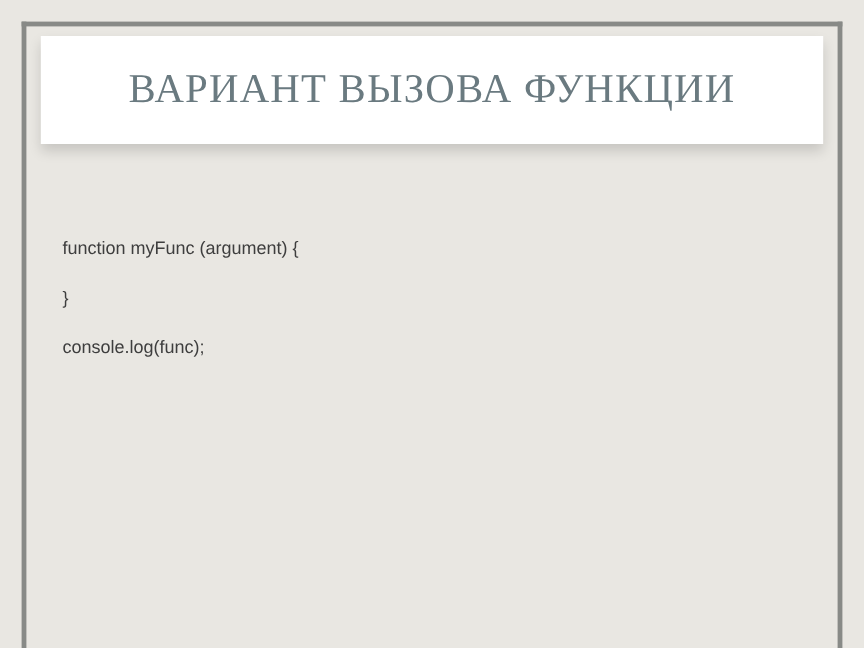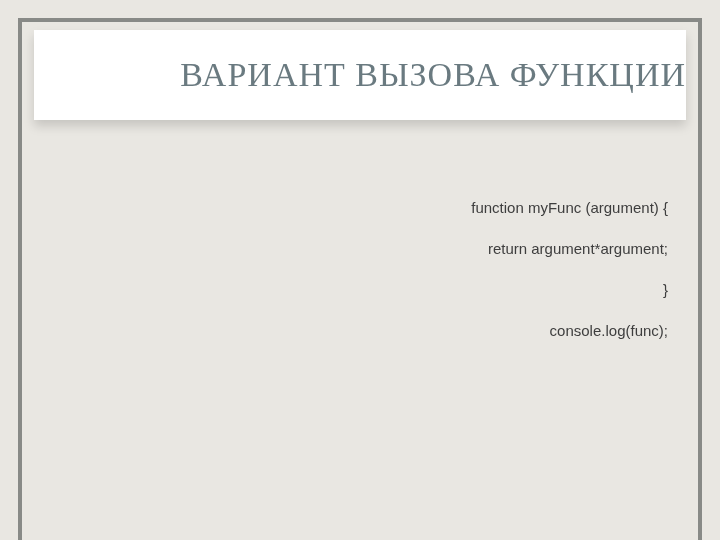--- a/index.html
+++ b/index.html
@@ -1,19 +1,18 @@
 <!DOCTYPE html>
 <html><head>
   <meta charset="utf-8">
   <style>
     * {
       margin: 0;
       padding: 0;
       box-sizing: border-box;
-      text-align: right;
     }
     body {
       width: 720px;
       height: 540px;
       background: #e9e7e2;
       font-family: Arial, Helvetica, sans-serif;
       position: relative;
       overflow: hidden;
     }
     .border-top {
@@ -81,16 +80,15 @@
 <div class="border-top"></div>
 <div class="border-left"></div>
 <div class="border-right"></div>
 
 <div class="title-box">
   <div class="title-text">ВАРИАНТ ВЫЗОВА ФУНКЦИИ</div>
 </div>
 
 <div class="content">
   <div class="code-line">function myFunc (argument) {</div>
-  <div class="code-line indent">return argument*argument;</div>
   <div class="code-line">}</div>
   <div class="code-line">console.log(func);</div>
 </div>
 
 </body></html>

